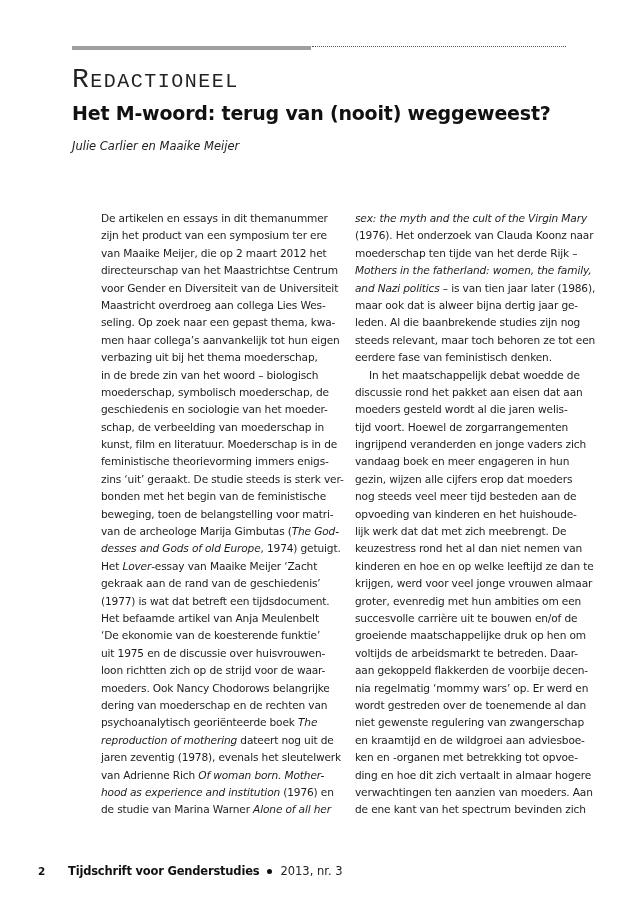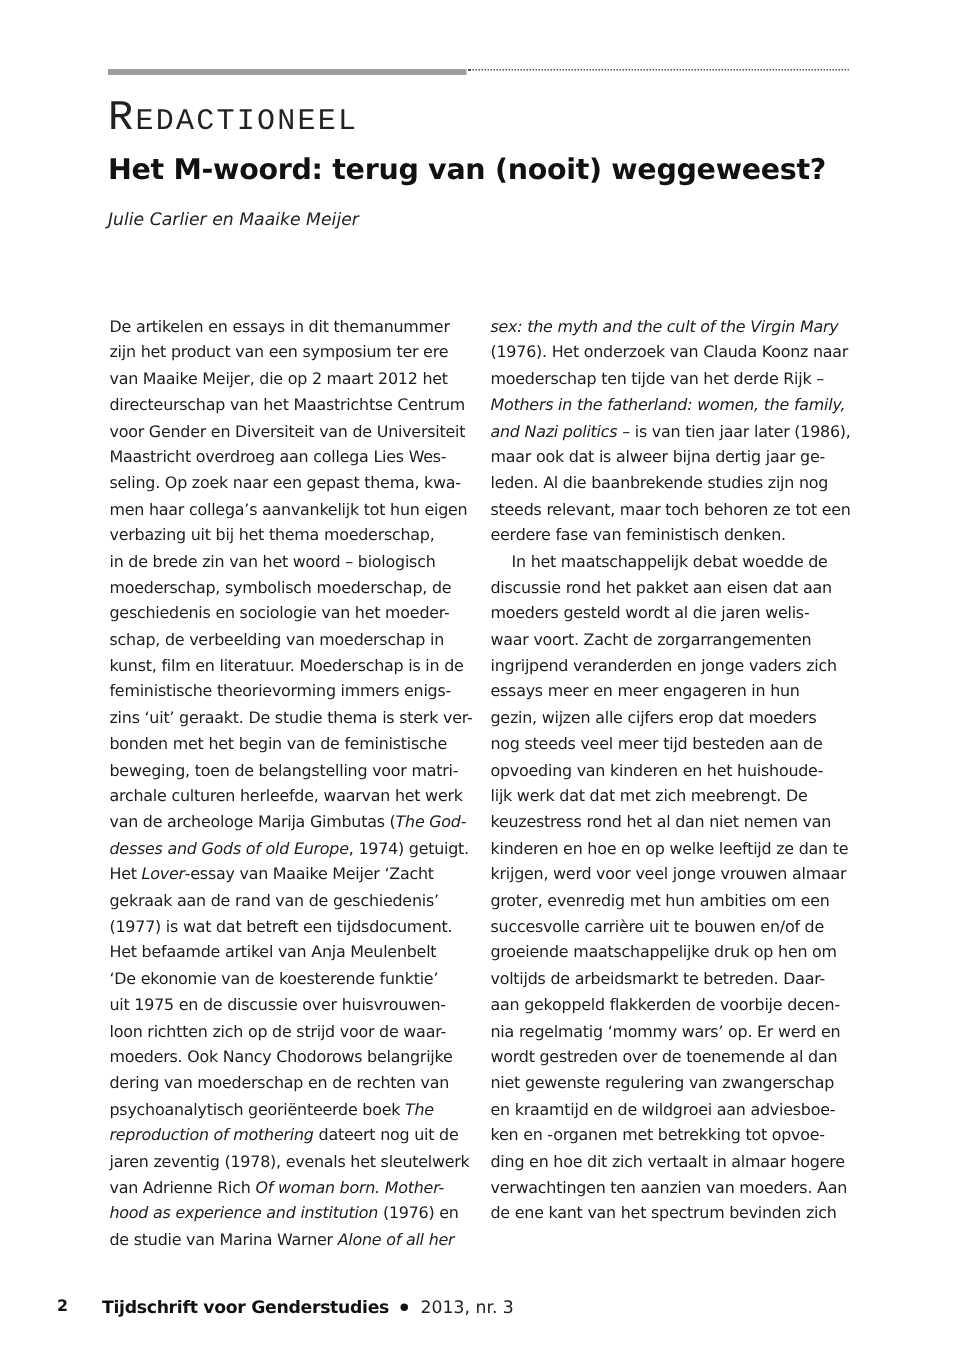--- a/index.html
+++ b/index.html
@@ -8,21 +8,21 @@
   .rule-solid { position: absolute; left: 72px; top: 46px; width: 239px; height: 4px; background: #9e9e9e; }
   .rule-dotted { position: absolute; left: 312px; top: 46px; width: 254px; height: 0;
                  border-top: 1px dotted #555; }
   .section-label { position: absolute; left: 72px; top: 64px; font-size: 28px; letter-spacing: 1.5px;
                    font-variant: small-caps; color: #222; font-family: Liberation Mono, monospace; }
   .title { position: absolute; left: 72px; top: 102px; font-size: 19px; font-weight: bold; color: #111;
            font-family: "DejaVu Sans", sans-serif; letter-spacing: -0.2px; }
   .authors { position: absolute; left: 72px; top: 139px; font-size: 11.5px; font-style: italic; color: #222;
              font-family: "DejaVu Sans", sans-serif; }
   .col { position: absolute; top: 210px; width: 250px; font-size: 10.6px; line-height: 17.4px;
-         font-family: "DejaVu Sans", sans-serif; color: #1c1c1c; letter-spacing: -0.15px; }
+         font-family: "DejaVu Sans", sans-serif; color: #1c1c1c; letter-spacing: -0.15px; margin-left: 28px; }
   .col-left { left: 73px; }
   .col-right { left: 327px; }
   .line { white-space: nowrap; height: 17.4px; }
   .line span { white-space: pre; }
   .indent { padding-left: 14px; }
   i { font-style: italic; }
   .footer { position: absolute; top: 864px; left: 38px; font-size: 11.5px; color: #111;
             font-family: "DejaVu Sans", sans-serif; display: flex; align-items: center; }
   .page-num { font-weight: bold; width: 30px; font-size: 10.5px; }
   .journal { font-weight: bold; letter-spacing: -0.2px; }
@@ -49,24 +49,23 @@
     <div class="line"><span>Maastricht overdroeg aan collega Lies Wes-</span></div>
     <div class="line"><span>seling. Op zoek naar een gepast thema, kwa-</span></div>
     <div class="line"><span>men haar collega’s aanvankelijk tot hun eigen</span></div>
     <div class="line"><span>verbazing uit bij het thema moederschap,</span></div>
     <div class="line"><span>in de brede zin van het woord – biologisch</span></div>
     <div class="line"><span>moederschap, symbolisch moederschap, de</span></div>
     <div class="line"><span>geschiedenis en sociologie van het moeder-</span></div>
     <div class="line"><span>schap, de verbeelding van moederschap in</span></div>
     <div class="line"><span>kunst, film en literatuur. Moederschap is in de</span></div>
     <div class="line"><span>feministische theorievorming immers enigs-</span></div>
-    <div class="line"><span>zins ‘uit’ geraakt. De studie thema is sterk ver-</span></div>
+    <div class="line"><span>zins ‘uit’ geraakt. De studie steeds is sterk ver-</span></div>
     <div class="line"><span>bonden met het begin van de feministische</span></div>
     <div class="line"><span>beweging, toen de belangstelling voor matri-</span></div>
-    <div class="line"><span>archale culturen herleefde, waarvan het werk</span></div>
     <div class="line"><span>van de archeologe Marija Gimbutas (</span><i style="white-space: pre;">The God-</i></div>
     <div class="line"><i style="white-space: pre;">desses and Gods of old Europe</i><span>, 1974) getuigt.</span></div>
     <div class="line"><span>Het </span><i style="white-space: pre;">Lover</i><span>-essay van Maaike Meijer ‘Zacht</span></div>
     <div class="line"><span>gekraak aan de rand van de geschiedenis’</span></div>
     <div class="line"><span>(1977) is wat dat betreft een tijdsdocument.</span></div>
     <div class="line"><span>Het befaamde artikel van Anja Meulenbelt</span></div>
     <div class="line"><span>‘De ekonomie van de koesterende funktie’</span></div>
     <div class="line"><span>uit 1975 en de discussie over huisvrouwen-</span></div>
     <div class="line"><span>loon richtten zich op de strijd voor de waar-</span></div>
     <div class="line"><span>moeders. Ook Nancy Chodorows belangrijke</span></div>
@@ -84,23 +83,23 @@
     <div class="line"><span>moederschap ten tijde van het derde Rijk –</span></div>
     <div class="line"><i style="white-space: pre;">Mothers in the fatherland: women, the family,</i></div>
     <div class="line"><i style="white-space: pre;">and Nazi politics</i><span> – is van tien jaar later (1986),</span></div>
     <div class="line"><span>maar ook dat is alweer bijna dertig jaar ge-</span></div>
     <div class="line"><span>leden. Al die baanbrekende studies zijn nog</span></div>
     <div class="line"><span>steeds relevant, maar toch behoren ze tot een</span></div>
     <div class="line"><span>eerdere fase van feministisch denken.</span></div>
     <div class="line indent"><span>In het maatschappelijk debat woedde de</span></div>
     <div class="line"><span>discussie rond het pakket aan eisen dat aan</span></div>
     <div class="line"><span>moeders gesteld wordt al die jaren welis-</span></div>
-    <div class="line"><span>waar voort. Zacht de zorgarrangementen</span></div>
+    <div class="line"><span>tijd voort. Hoewel de zorgarrangementen</span></div>
     <div class="line"><span>ingrijpend veranderden en jonge vaders zich</span></div>
-    <div class="line"><span>essays meer en meer engageren in hun</span></div>
+    <div class="line"><span>vandaag boek en meer engageren in hun</span></div>
     <div class="line"><span>gezin, wijzen alle cijfers erop dat moeders</span></div>
     <div class="line"><span>nog steeds veel meer tijd besteden aan de</span></div>
     <div class="line"><span>opvoeding van kinderen en het huishoude-</span></div>
     <div class="line"><span>lijk werk dat dat met zich meebrengt. De</span></div>
     <div class="line"><span>keuzestress rond het al dan niet nemen van</span></div>
     <div class="line"><span>kinderen en hoe en op welke leeftijd ze dan te</span></div>
     <div class="line"><span>krijgen, werd voor veel jonge vrouwen almaar</span></div>
     <div class="line"><span>groter, evenredig met hun ambities om een</span></div>
     <div class="line"><span>succesvolle carrière uit te bouwen en/of de</span></div>
     <div class="line"><span>groeiende maatschappelijke druk op hen om</span></div>

